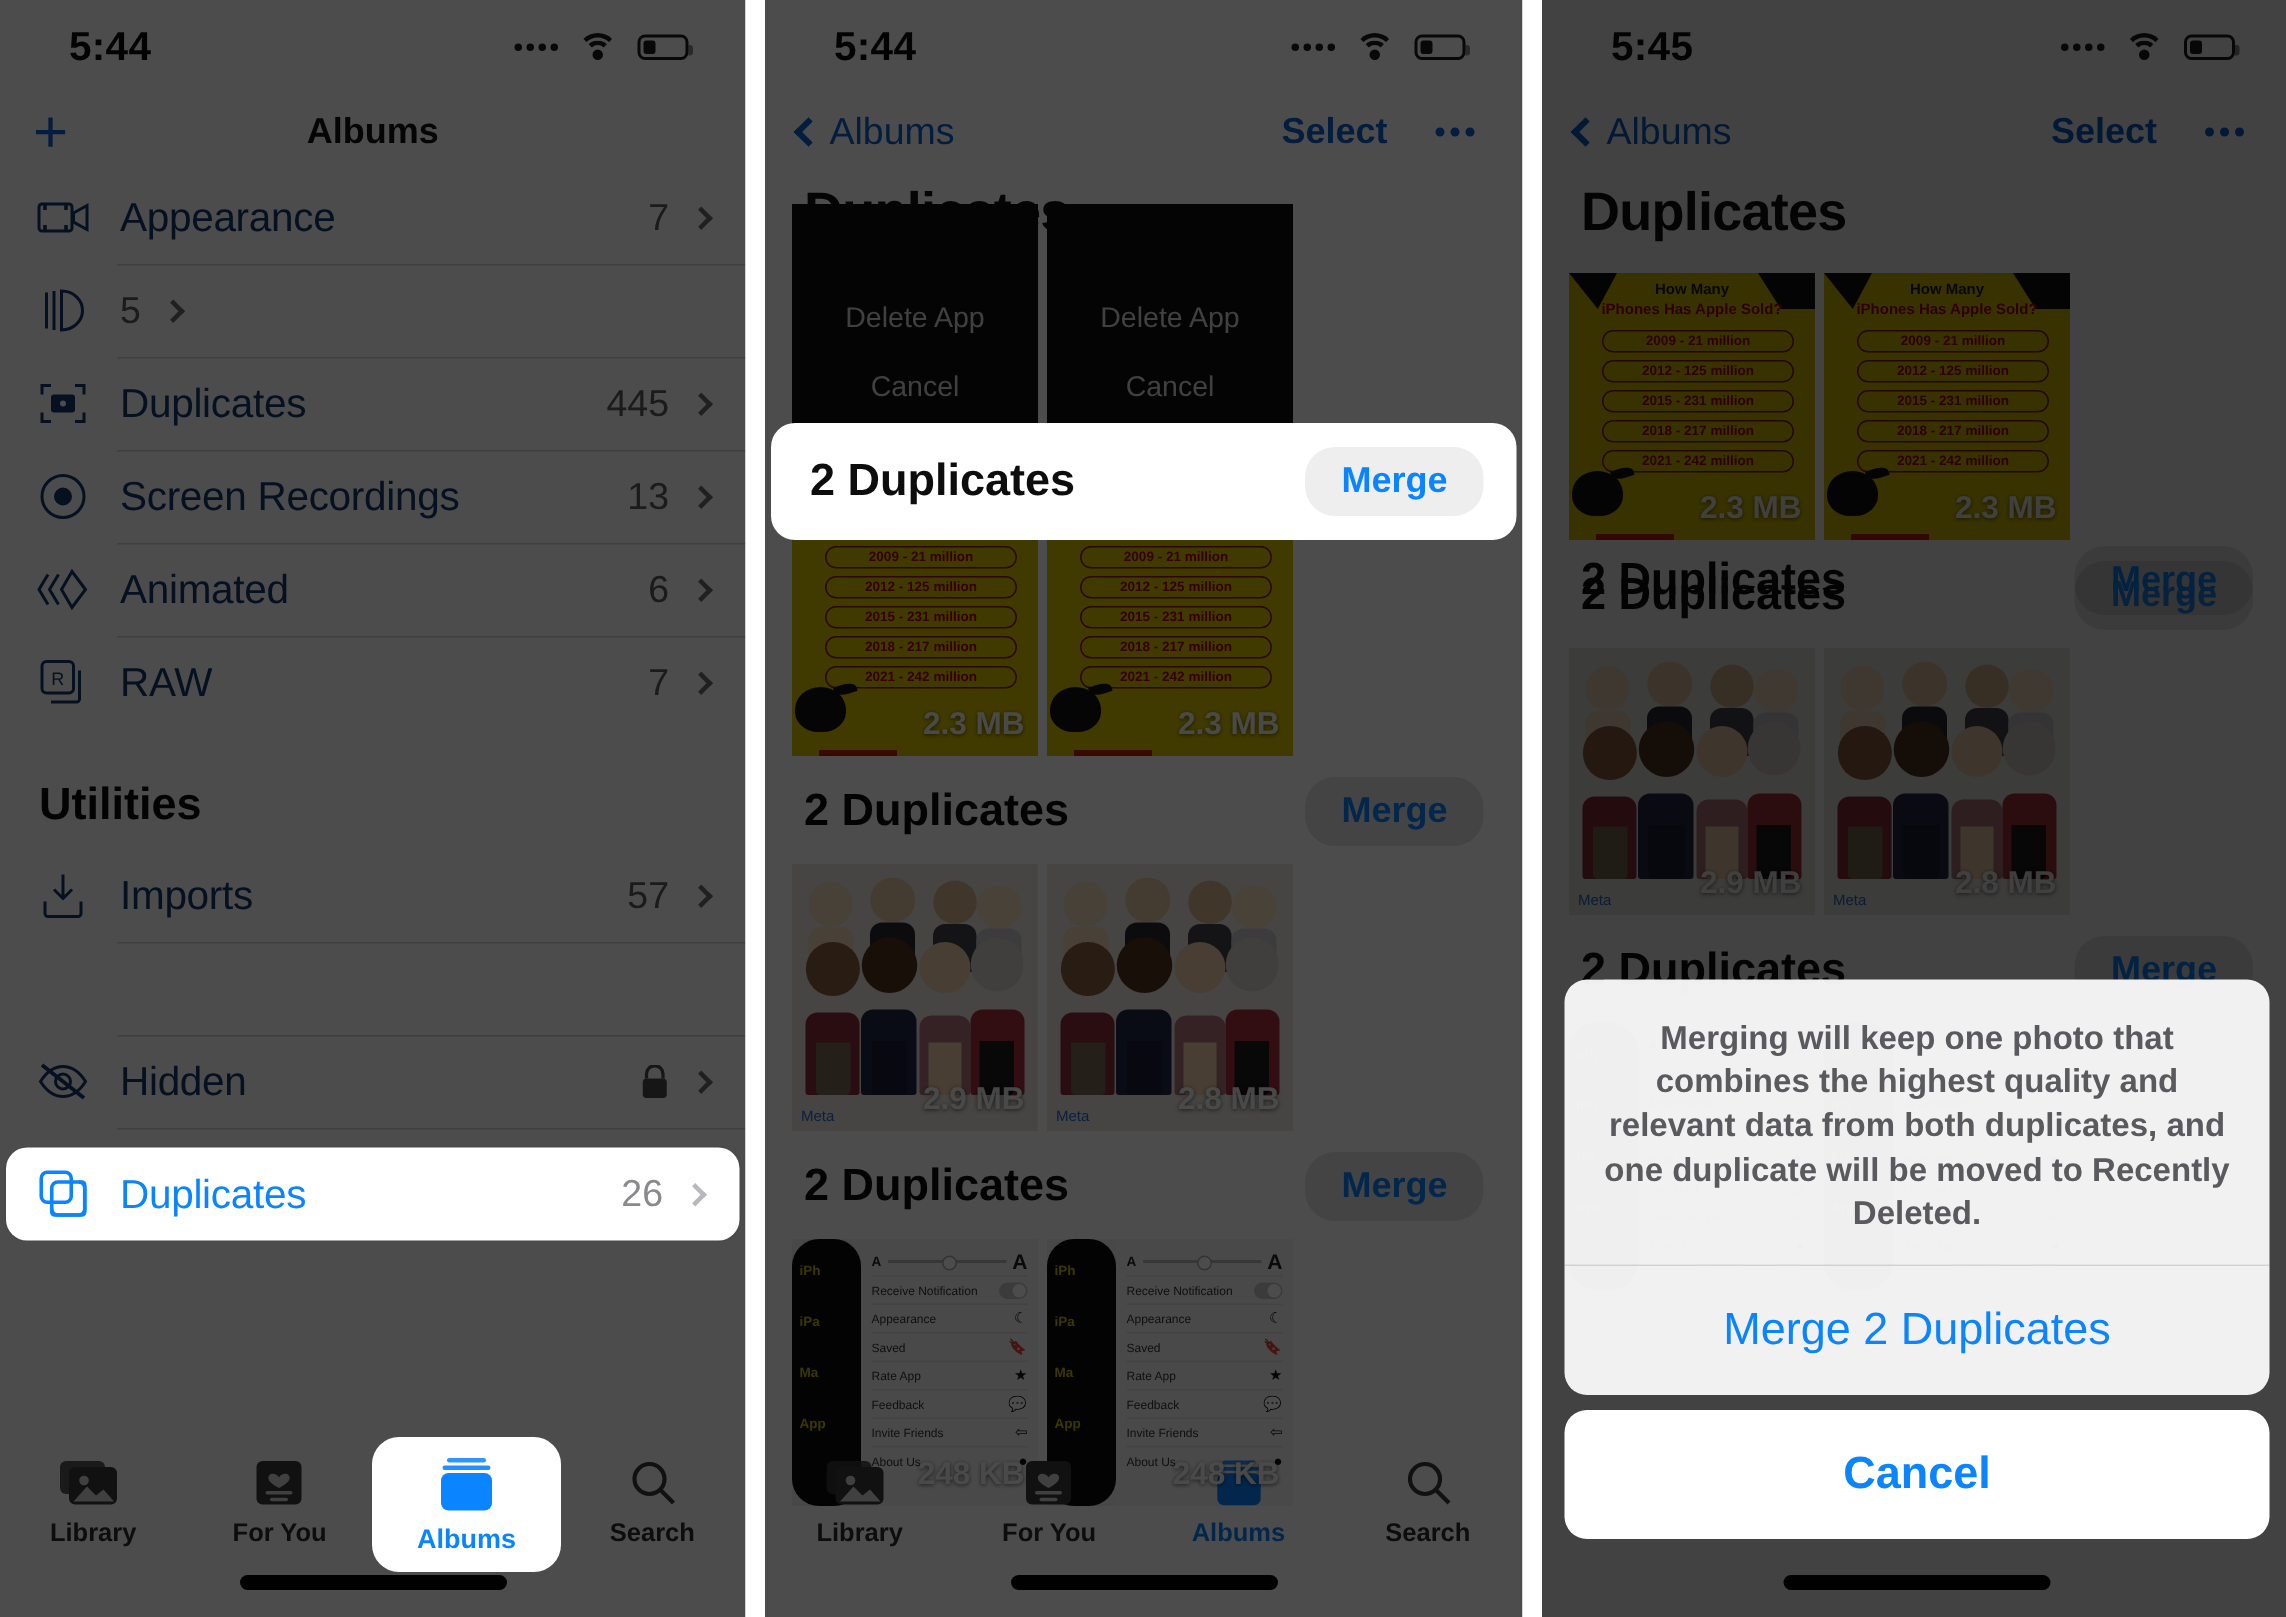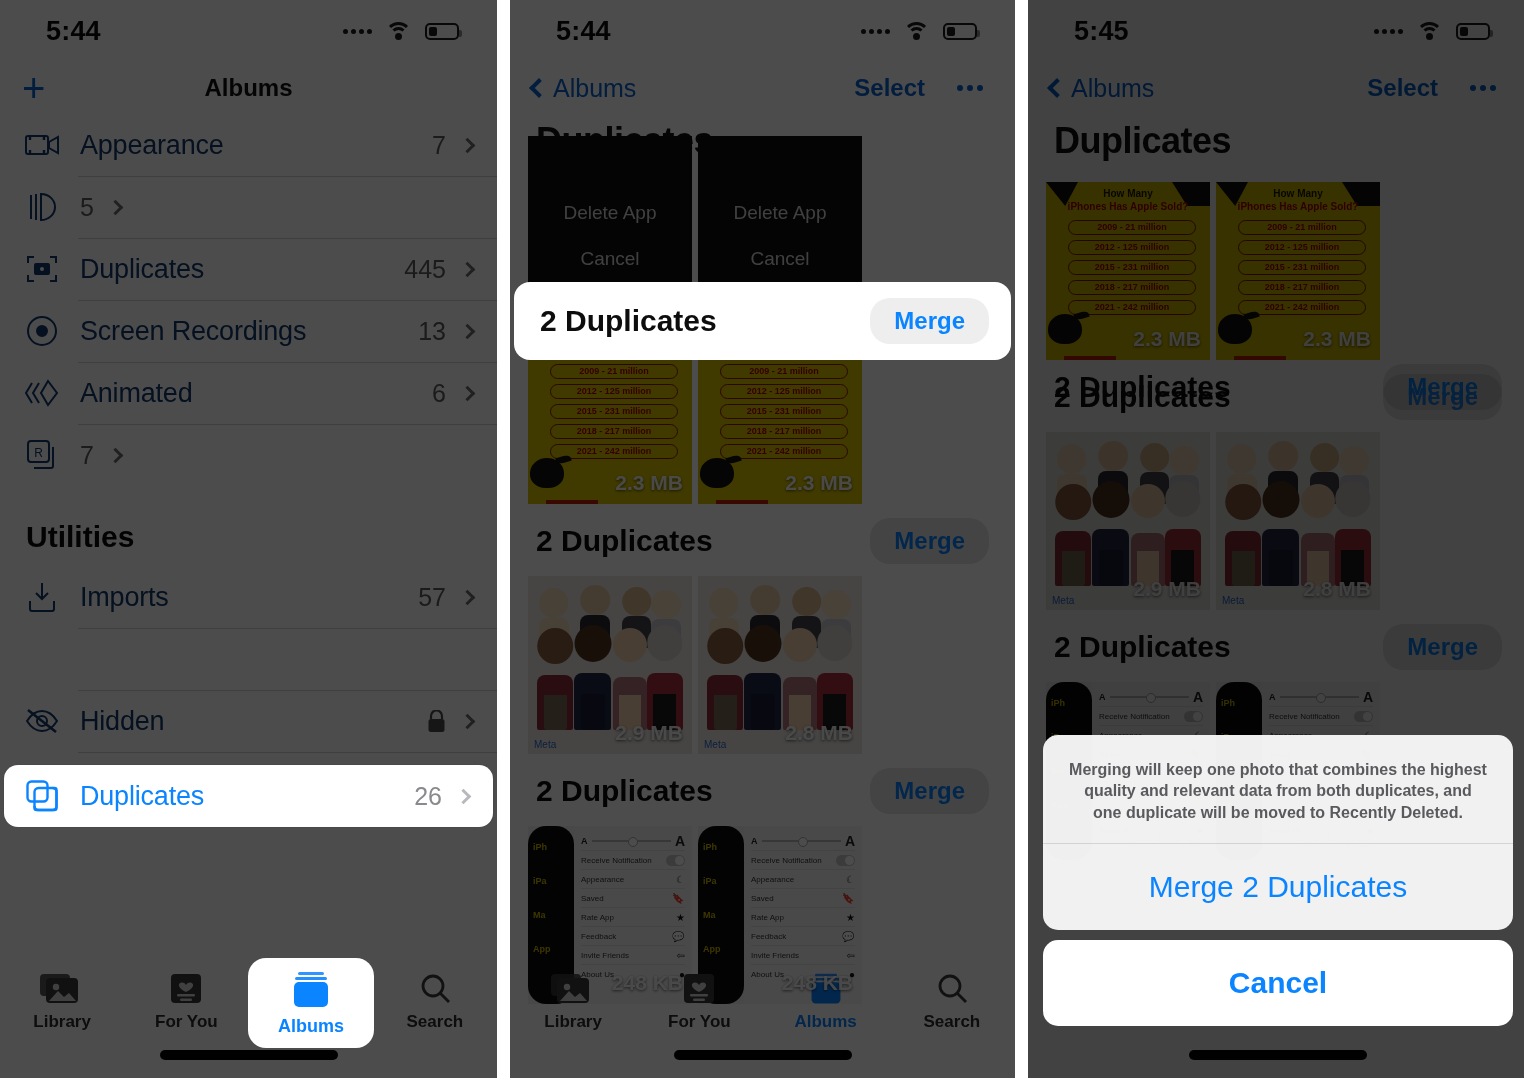--- a/index.html
+++ b/index.html
@@ -145,21 +145,21 @@
                            border-radius:50%; background:#fff; }
 
   
   .dup-hdr.hl{ position:absolute; left:4px; right:4px; background:#fff; border-radius:16px;
                z-index:50; padding:16px 22px 16px 26px; }
   .dup-hdr.hl .merge-pill{ background:#eeeeef; }
 
   
   .sheet{ position:absolute; left:15px; right:15px; z-index:60; }
   .sheet .grp{ border-radius:15px; overflow:hidden; background:rgba(249,249,249,.96); }
-  .sheet .msg{ padding:24px 26px 20px; text-align:center; font-size:16px; line-height:1.33;
+  .sheet .msg{ padding:24px 26px 20px; text-align:center; font-size:22px; line-height:1.33;
                color:#5a5a5e; font-weight:600; border-bottom:1px solid rgba(60,60,67,.16); }
   .sheet .act{ padding:26px 10px; text-align:center; font-size:30px; color:#0a84ff; font-weight:400; }
   .sheet .cancel{ margin-top:10px; border-radius:15px; background:#ffffff; padding:26px 10px;
                   text-align:center; font-size:30px; color:#0a84ff; font-weight:700; }
 
   svg{ display:block; }
 </style>
 </head>
 <body>
 
@@ -254,20 +254,21 @@
           <span class="chev"></span>
         </div>
         <div class="row">
           <span class="ic">
             <svg width="32" height="32" viewBox="0 0 32 32" fill="none" stroke="currentColor" stroke-width="2">
               <rect x="2" y="2" width="21" height="21" rx="3"></rect>
                 <path d="M27 8 V27 A2 2 0 0 1 25 29 H8"></path>
               <text x="12.5" y="17.5" font-size="12" font-family="Liberation Sans" fill="currentColor" stroke="none" text-anchor="middle">R</text>
             </svg>
             </span>
+          <span class="lbl">RAW</span>
           <span class="cnt">7</span>
           <span class="chev"></span>
         </div>
       </div>
 
       <div class="section-hdr">Utilities</div>
 
       <div class="list">
         <div class="row">
           <span class="ic">

